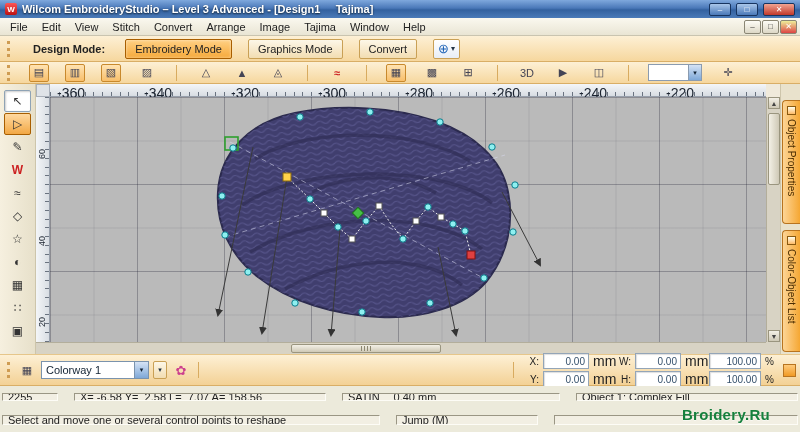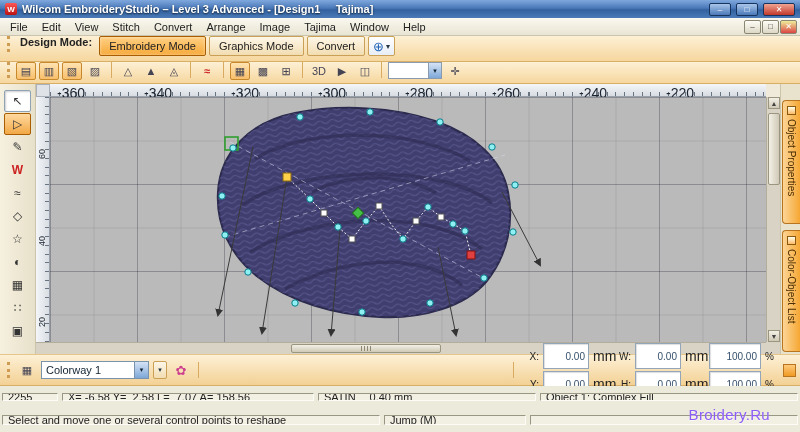--- a/index.html
+++ b/index.html
@@ -21,21 +21,21 @@
   
   .menubar{position:absolute;top:18px;left:0;right:0;height:18px;display:flex;align-items:center;
     background:linear-gradient(#faf8ef,#e9e5d4);border-bottom:1px solid #c9c4b0;padding:0 3px}
   .menu-item{padding:2px 7px;cursor:default}
   .menubar-spacer{flex:1}
   .mdi-btn{width:17px;height:14px;margin-left:1px;border:1px solid #8a8674;border-radius:2px;
     background:linear-gradient(#fdfcf6,#ddd8c6);font-size:8px;display:flex;align-items:center;justify-content:center;color:#333}
   .mdi-btn.close{background:linear-gradient(#ee9,#d44);color:#fff}
 
   
-  .toolbar{position:absolute;left:0;right:0;display:flex;gap:3px;padding:0 4px;
+  .toolbar{position:absolute;left:0;right:0;display:flex;align-items:center;gap:16px;padding:0 4px;
     background:linear-gradient(#fdf0d5,#f6d79e);border-bottom:1px solid #d9ae66}
   #mode-toolbar{top:36px;height:26px}
   #icon-toolbar{top:62px;height:22px}
   .grip{width:3px;height:16px;border-left:3px dotted #cf9c52;margin:0 3px}
   .sep{width:1px;height:16px;background:#d8ab60;margin:0 3px}
   .mode-label{font-weight:bold;margin:0 4px;white-space:pre}
   .mode-btn{height:20px;padding:0 9px;display:flex;align-items:center;border-radius:2px;
     border:1px solid #c9a055;background:linear-gradient(#fdf7e8,#f2ddb2);cursor:default}
   .mode-btn.active{background:linear-gradient(#ffd084,#f6a93a);border:1px solid #a85e00;
     box-shadow:inset 0 0 3px #fff8}
@@ -119,33 +119,33 @@
   .combo .combo-arrow{width:14px;height:100%;display:flex;align-items:center;justify-content:center;
     background:linear-gradient(#d5e3f5,#7ea8d8);font-size:7px;color:#123;border-left:1px solid #7a93ad}
   .small-arrow-btn{width:14px;height:18px;display:flex;align-items:center;justify-content:center;font-size:7px;
     border:1px solid #c9a055;border-radius:2px;background:linear-gradient(#fdf7e8,#f2ddb2);color:#234}
   .flower{color:#cc3f8e;font-size:13px}
   .coord-block{display:flex;flex-direction:column;gap:2px;margin-left:4px}
   .coord-row{display:flex;align-items:center;gap:4px}
   .coord-row .lbl{width:14px;text-align:right;font-size:10px;color:#222}
   .coord-row .unit{width:20px;font-size:14px;color:#222}
   .coord-row .pct{width:12px;font-size:10px;color:#222}
-  .val{width:46px;height:26px;background:#fff;border:1px solid #93a5b8;box-shadow:inset 1px 1px 1px #0002;
+  .val{width:46px;height:16px;background:#fff;border:1px solid #93a5b8;box-shadow:inset 1px 1px 1px #0002;
     font-size:10px;color:#35506b;display:flex;align-items:center;justify-content:flex-end;padding-right:3px}
   .val.wide{width:52px}
   .corner-btn{width:13px;height:13px;background:linear-gradient(#ffca7a,#f09a25);border:1px solid #b8741f;margin-left:2px}
   .flex-sp{flex:1}
 
   
-  .statusrow{position:absolute;left:0;right:0;display:flex;gap:4px;padding:7px 2px;background:#eceadb}
+  .statusrow{position:absolute;left:0;right:0;display:flex;gap:16px;padding:7px 2px;background:#eceadb}
   #status1{top:386px;height:22px}
   #status2{top:408px;height:24px}
   .panel{border:1px solid;border-color:#9a9684 #fdfcf6 #fdfcf6 #9a9684;background:#f2efe3;
     display:flex;align-items:center;padding:0 5px;white-space:pre;overflow:hidden;font-size:11px}
-  .watermark{position:absolute;right:30px;top:406px;font-size:15px;font-weight:normal;color:#8b5cf6;
+  .watermark{position:absolute;right:30px;top:406px;font-size:15px;font-weight:bold;color:#15803d;
     text-shadow:0 1px 0 #fff8;letter-spacing:.3px;z-index:5}
 </style>
 </head>
 <body>
 
 <div class="window">
 
   <div class="titlebar">
     <span class="app-logo">W</span>
     <span class="title-text">Wilcom EmbroideryStudio – Level 3 Advanced - [Design1     Tajima]</span>

